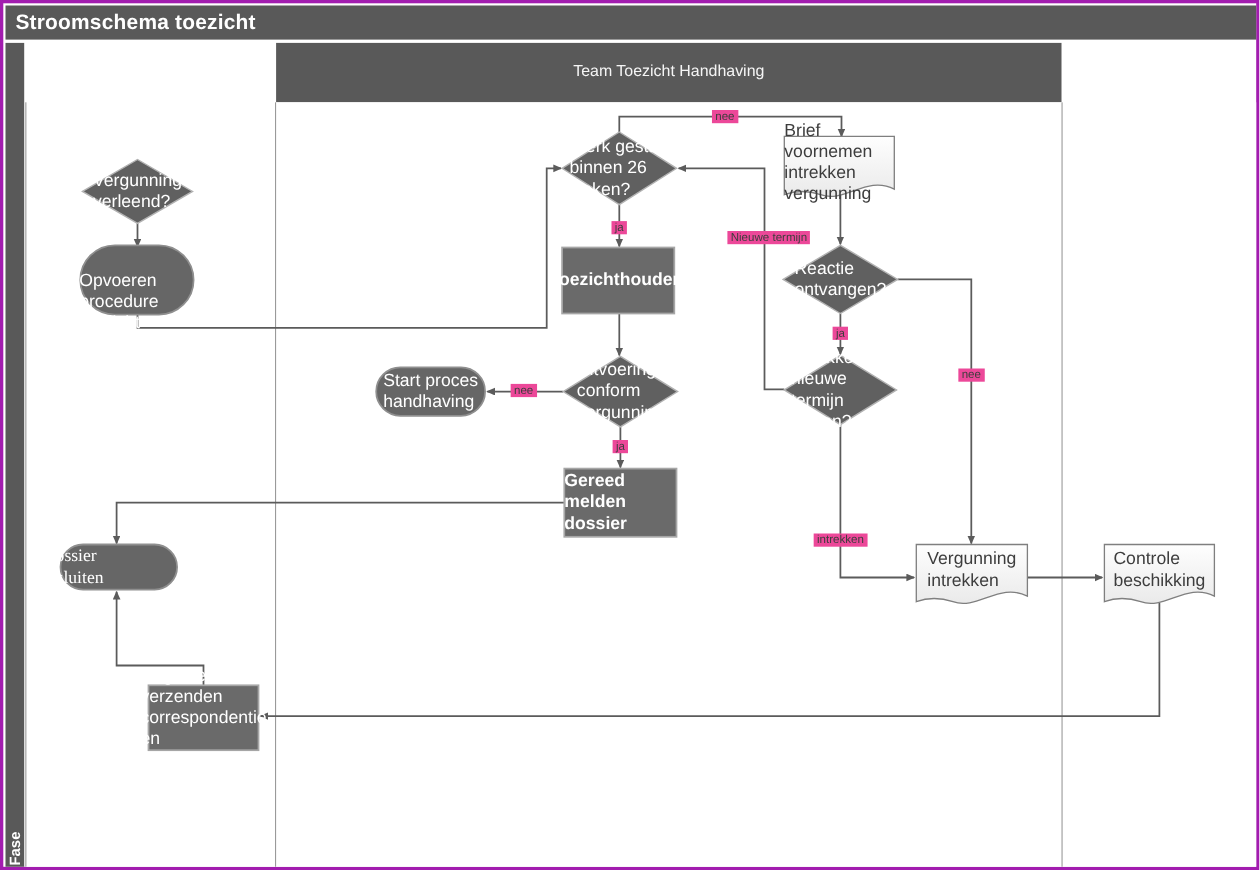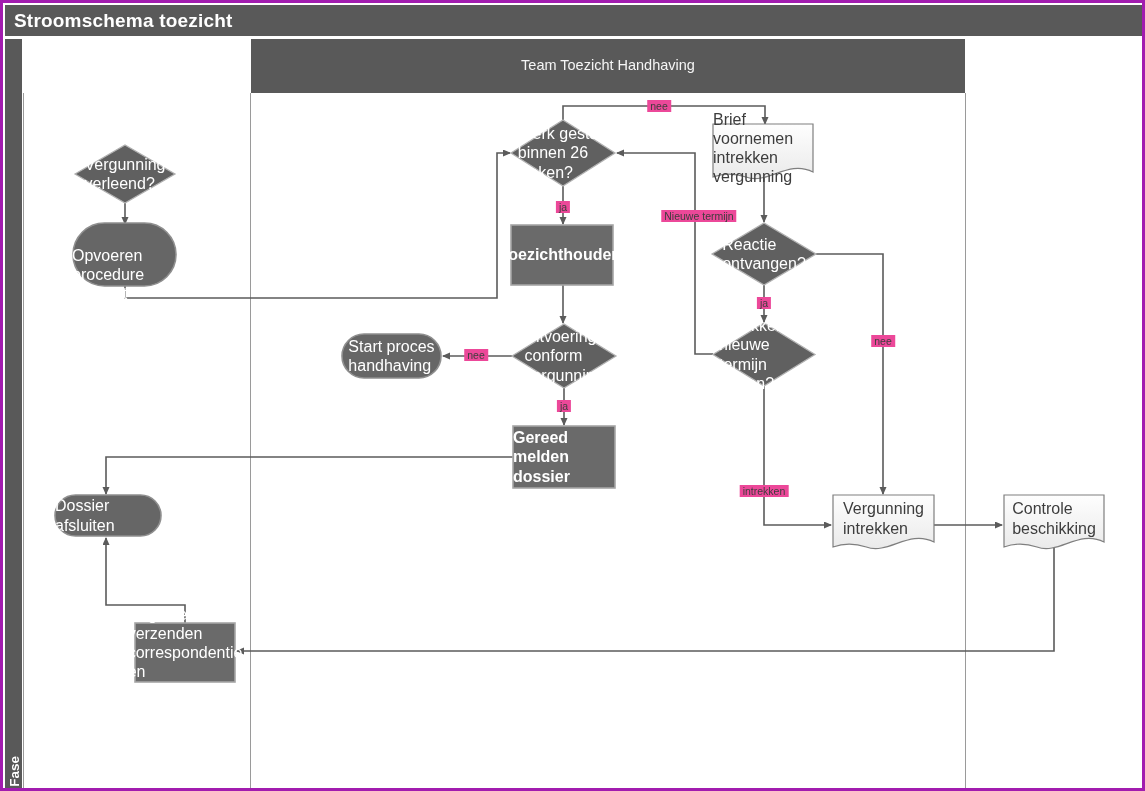--- a/index.html
+++ b/index.html
@@ -152,21 +152,21 @@
       <div class="node-label decision" style="left: 509px; top: 321px; width: 104px; height: 64px;">Uitvoering
 conform
 vergunning</div>
       <div class="node-label terminator" style="left: 339px; top: 331px; width: 99px; height: 44px;">Start proces
 handhaving</div>
       <div class="node-label decision" style="left: 710px; top: 320px; width: 102px; height: 63px;">Intrekken of
 nieuwe termijn
 stellen?</div>
       <div class="node-label process" style="left: 510px; top: 423px; width: 102px; height: 62px; font-weight: bold;">Gereed melden
 dossier</div>
-      <div class="node-label terminator" style="left: 52px; top: 492px; width: 106px; height: 41px;">Dossier afsluiten</div>
+      <div class="node-label terminator" style="left: 36px; top: 492px; width: 106px; height: 41px; font-family: Liberation Serif, serif;">Dossier afsluiten</div>
       <div class="node-label process" style="left: 132px; top: 620px; width: 100px; height: 59px;">Registreren en
 verzenden
 correspondentie en
 besluiten</div>
       <div class="node-label document" style="left: 830px; top: 492px; width: 101px; height: 56px;">Vergunning
 intrekken</div>
       <div class="node-label document" style="left: 1001px; top: 492px; width: 100px; height: 56px;">Controle
 beschikking</div>
     </div>
 </div>

